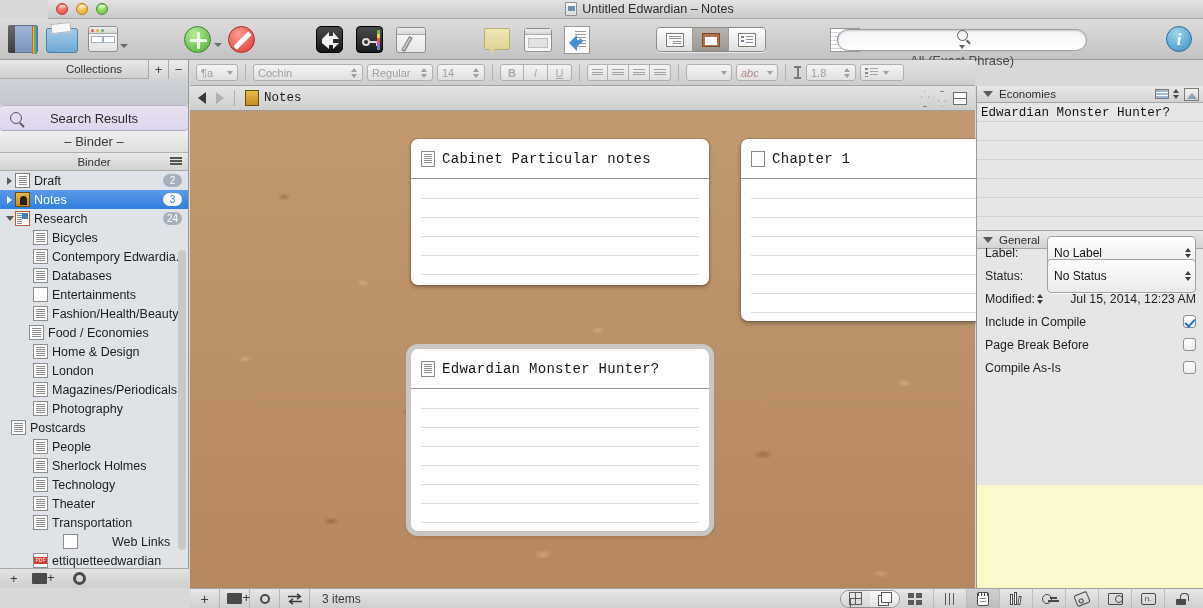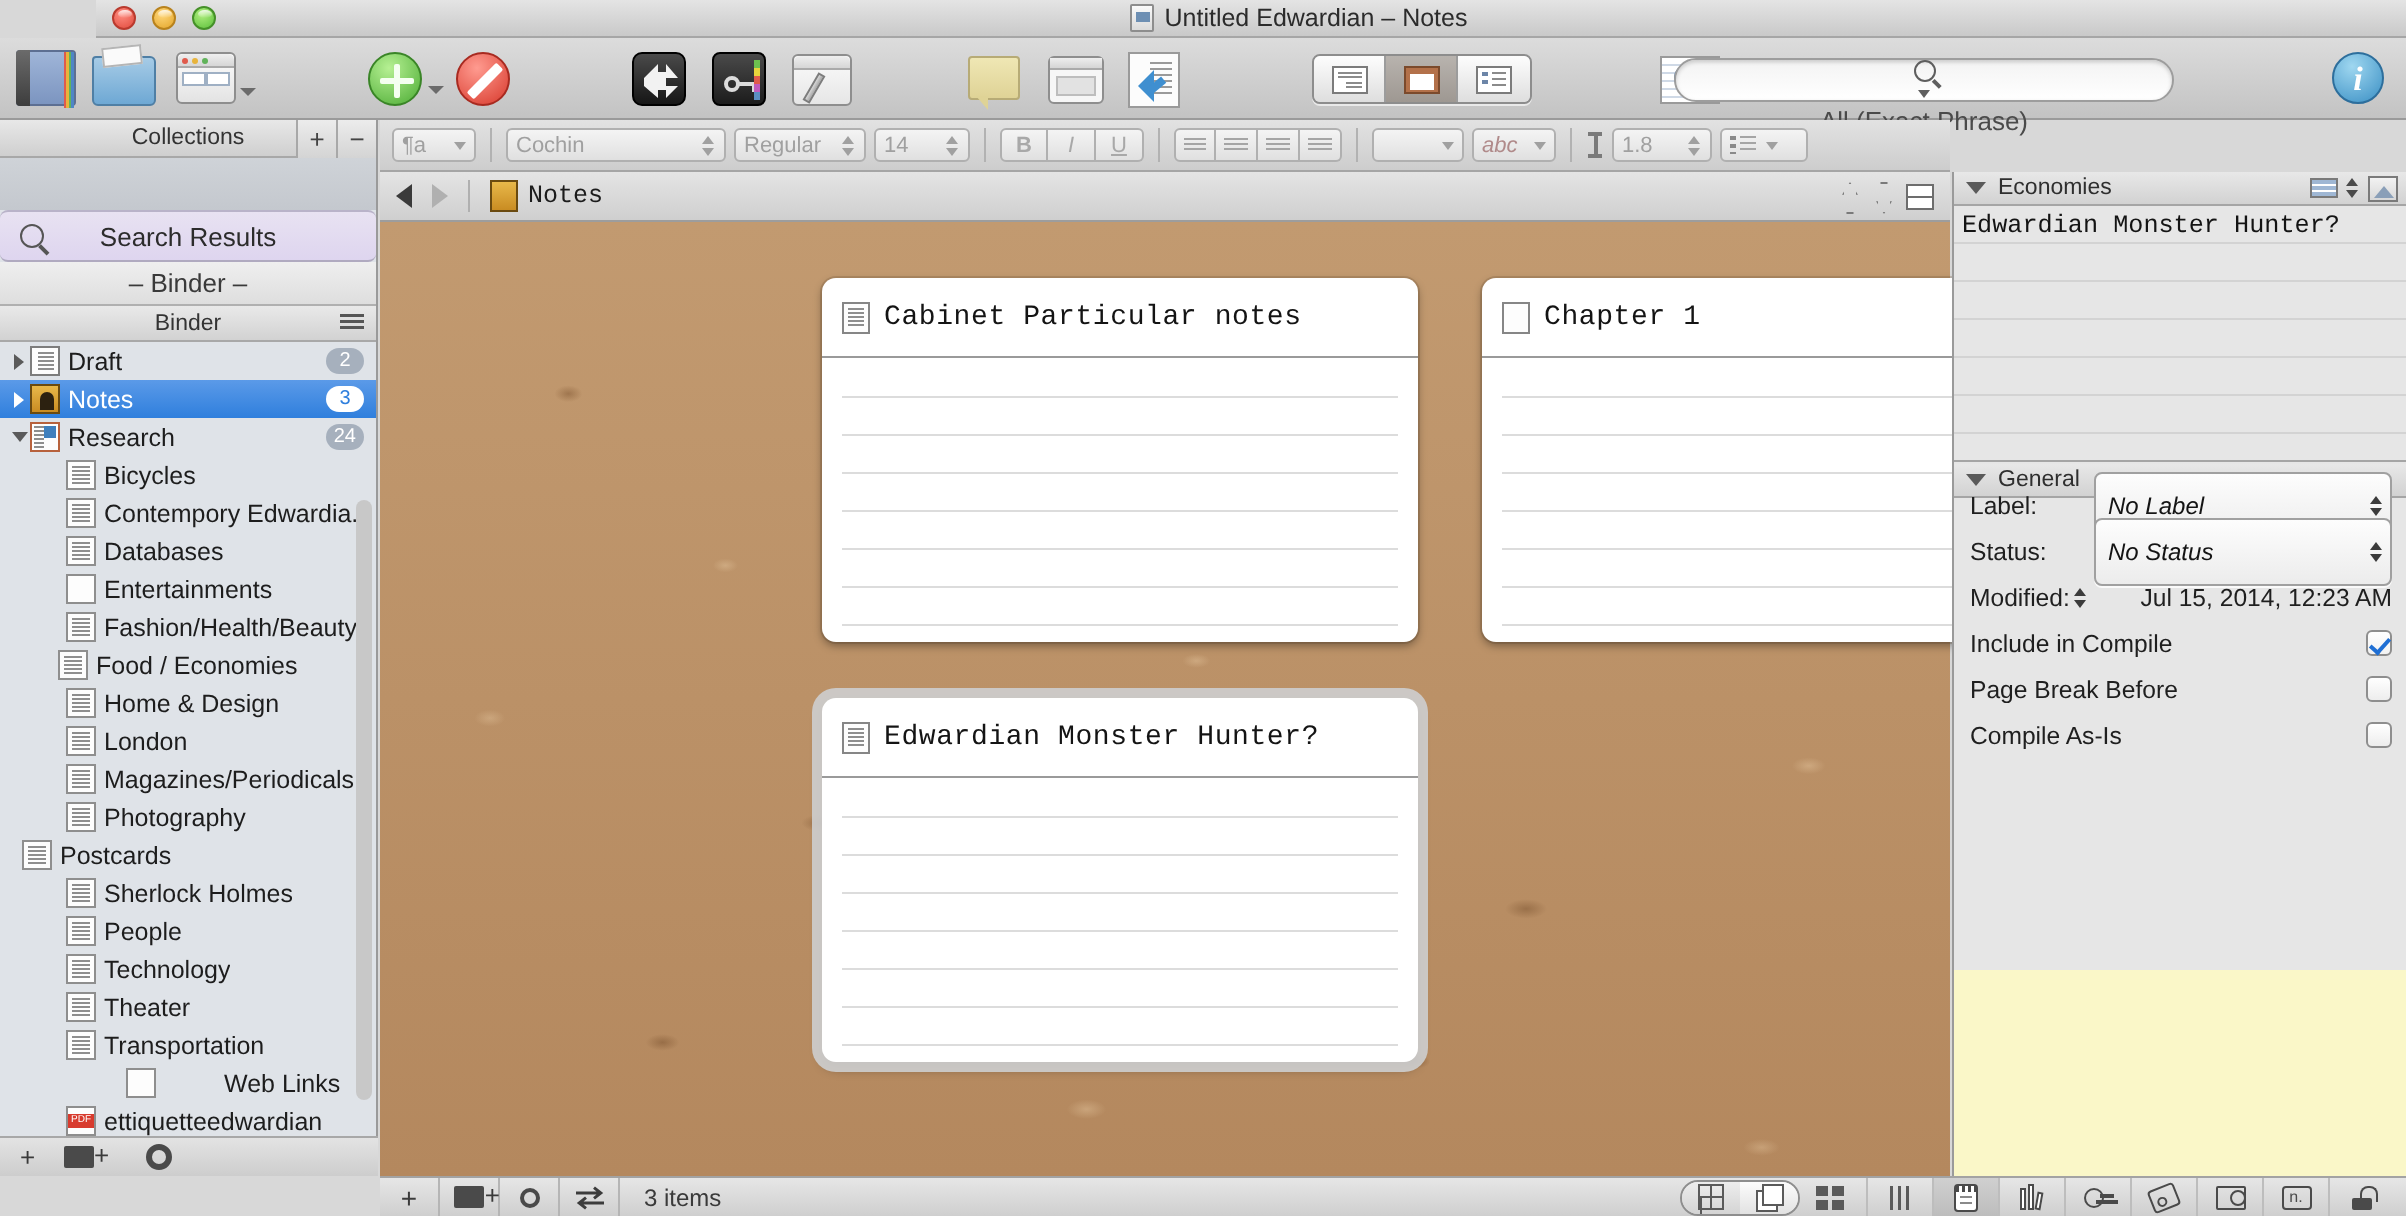--- a/index.html
+++ b/index.html
@@ -315,21 +315,21 @@
     border-bottom:1px solid #a5a5a5;}
   .synopsis .stxt{font-family:"Liberation Mono",monospace;font-size:12.6px;color:#141414;
     padding:1px 4px;line-height:18px;white-space:nowrap;}
 
   .general{position:absolute;left:0;top:155px;width:227px;}
   .grow{height:23px;display:flex;align-items:center;padding:0 8px;font-size:12.3px;color:#1f1f1f;}
   .grow .glbl{width:62px;flex:none;}
   .popup{flex:1;height:34px;background:linear-gradient(to bottom,#fdfdfd,#ececec);
     border:1px solid #a0a0a0;border-radius:4px;display:flex;align-items:center;
     padding:0 6px;font-size:12px;color:#141414;position:relative;
-    box-shadow:0 1px 0 rgba(255,255,255,.8);font-style:italic;}
+    box-shadow:0 1px 0 rgba(255,255,255,.8);}
   .popup .pstep{position:absolute;right:4px;display:flex;flex-direction:column;gap:2px;}
   .popup .pstep i{width:0;height:0;border-left:3px solid transparent;border-right:3px solid transparent;}
   .popup .pstep i.u{border-bottom:4px solid #3b3b3b;}
   .popup .pstep i.d{border-top:4px solid #3b3b3b;}
   .modstep{display:flex;flex-direction:column;gap:2px;margin-left:2px;margin-right:8px;}
   .modstep i{width:0;height:0;border-left:3px solid transparent;border-right:3px solid transparent;}
   .modstep i.u{border-bottom:4px solid #3b3b3b;}
   .modstep i.d{border-top:4px solid #3b3b3b;}
   .chk{width:13px;height:13px;border:1px solid #8e8e8e;border-radius:3px;margin-left:auto;
     background:linear-gradient(to bottom,#fff,#ededed);position:relative;}
@@ -597,26 +597,26 @@
           <span class="nm">Photography</span>
         </div>
         <div class="brow" style="">
           <span class="tri"></span>
           <span class="ico doc"></span>
           <span class="nm">Postcards</span>
         </div>
         <div class="brow" style="padding-left: 22px;">
           <span class="tri"></span>
           <span class="ico doc"></span>
+          <span class="nm">People</span>
+        </div>
+        <div class="brow" style="padding-left: 22px;">
+          <span class="tri"></span>
+          <span class="ico doc"></span>
           <span class="nm">Sherlock Holmes</span>
-        </div>
-        <div class="brow" style="padding-left: 22px;">
-          <span class="tri"></span>
-          <span class="ico doc"></span>
-          <span class="nm">People</span>
         </div>
         <div class="brow" style="padding-left: 22px;">
           <span class="tri"></span>
           <span class="ico doc"></span>
           <span class="nm">Technology</span>
         </div>
         <div class="brow" style="padding-left: 22px;">
           <span class="tri"></span>
           <span class="ico doc"></span>
           <span class="nm">Theater</span>
@@ -723,21 +723,21 @@
       <span>Notes</span>
     </span>
     <span class="right">
       <span class="updn"></span>
       <span class="updn dn"></span>
       <span class="splitic"></span>
     </span>
   </div>
 
   <div class="cork" id="cork">
-      <div class="card" style="left: 221px; top: 28px; width: 298px; height: 182px;">
+      <div class="card" style="left: 221px; top: 28px; width: 298px; height: 146px;">
         <div class="ctitle">
           <span class="cicon lined"></span>
           <span class="cname">Cabinet Particular notes</span>
         </div>
         <div class="cbody"></div>
       </div>
       <div class="card" style="left: 551px; top: 28px; width: 298px; height: 182px;">
         <div class="ctitle">
           <span class="cicon"></span>
           <span class="cname">Chapter 1</span>

